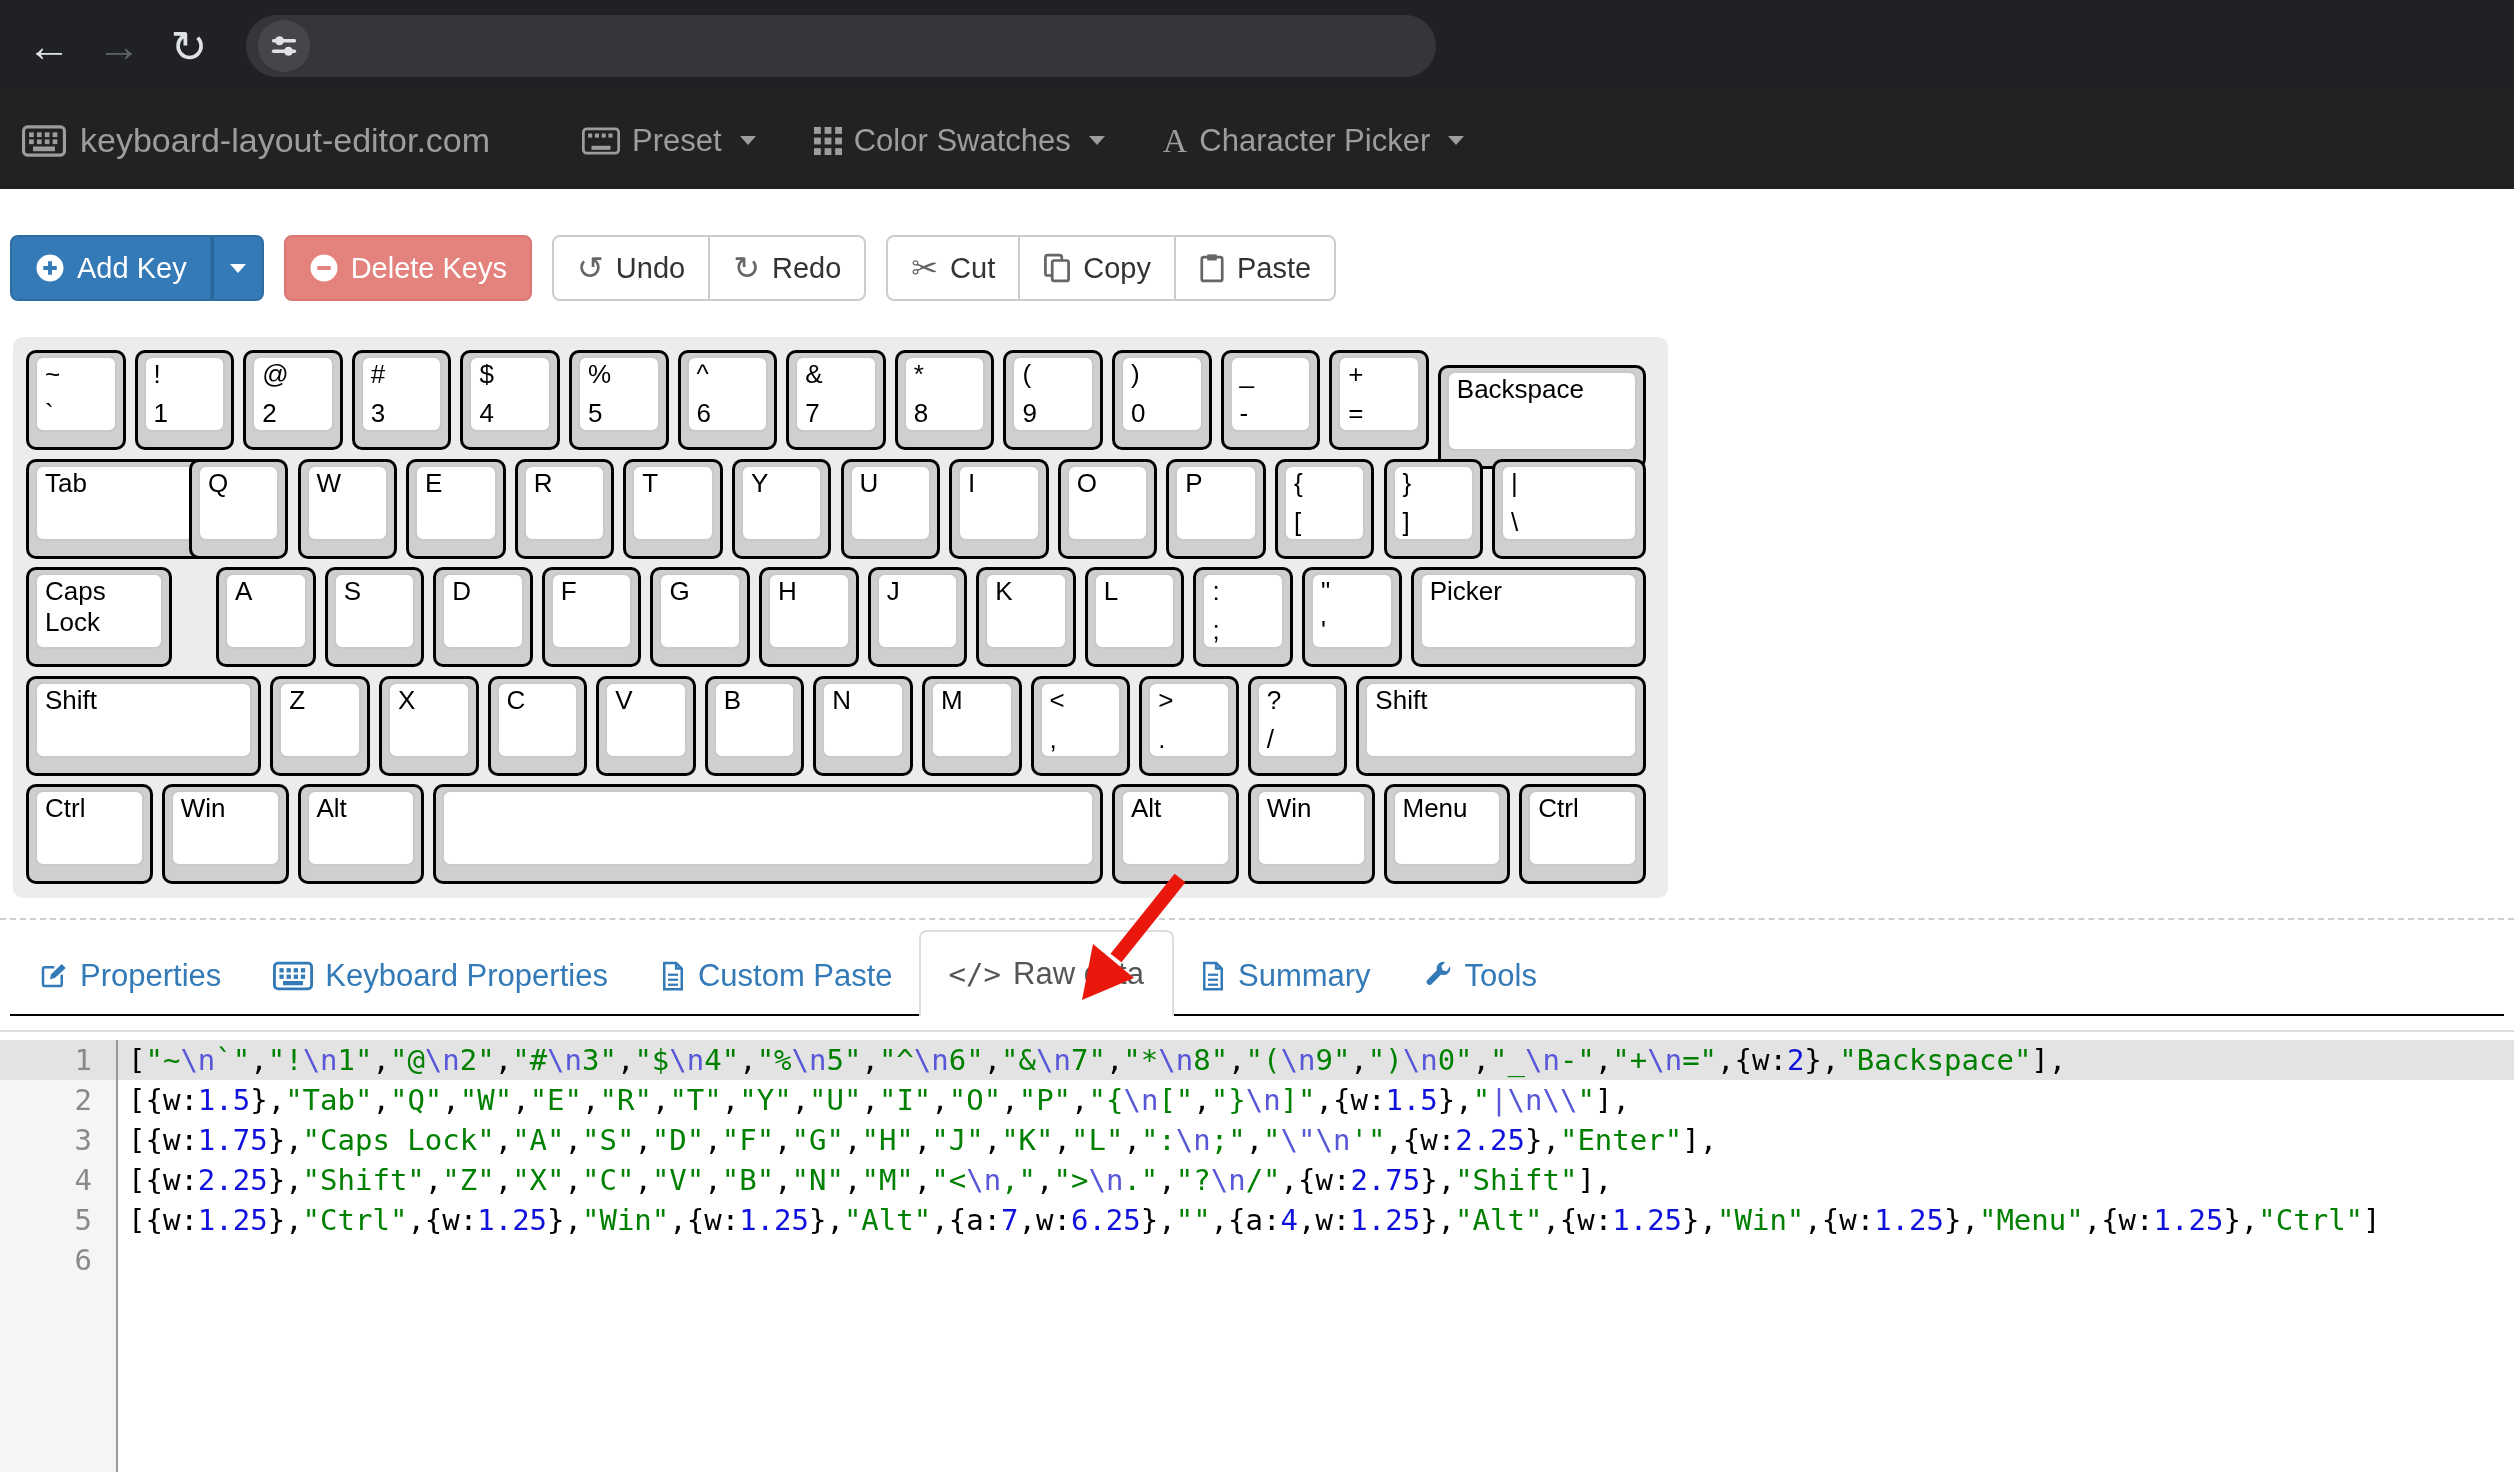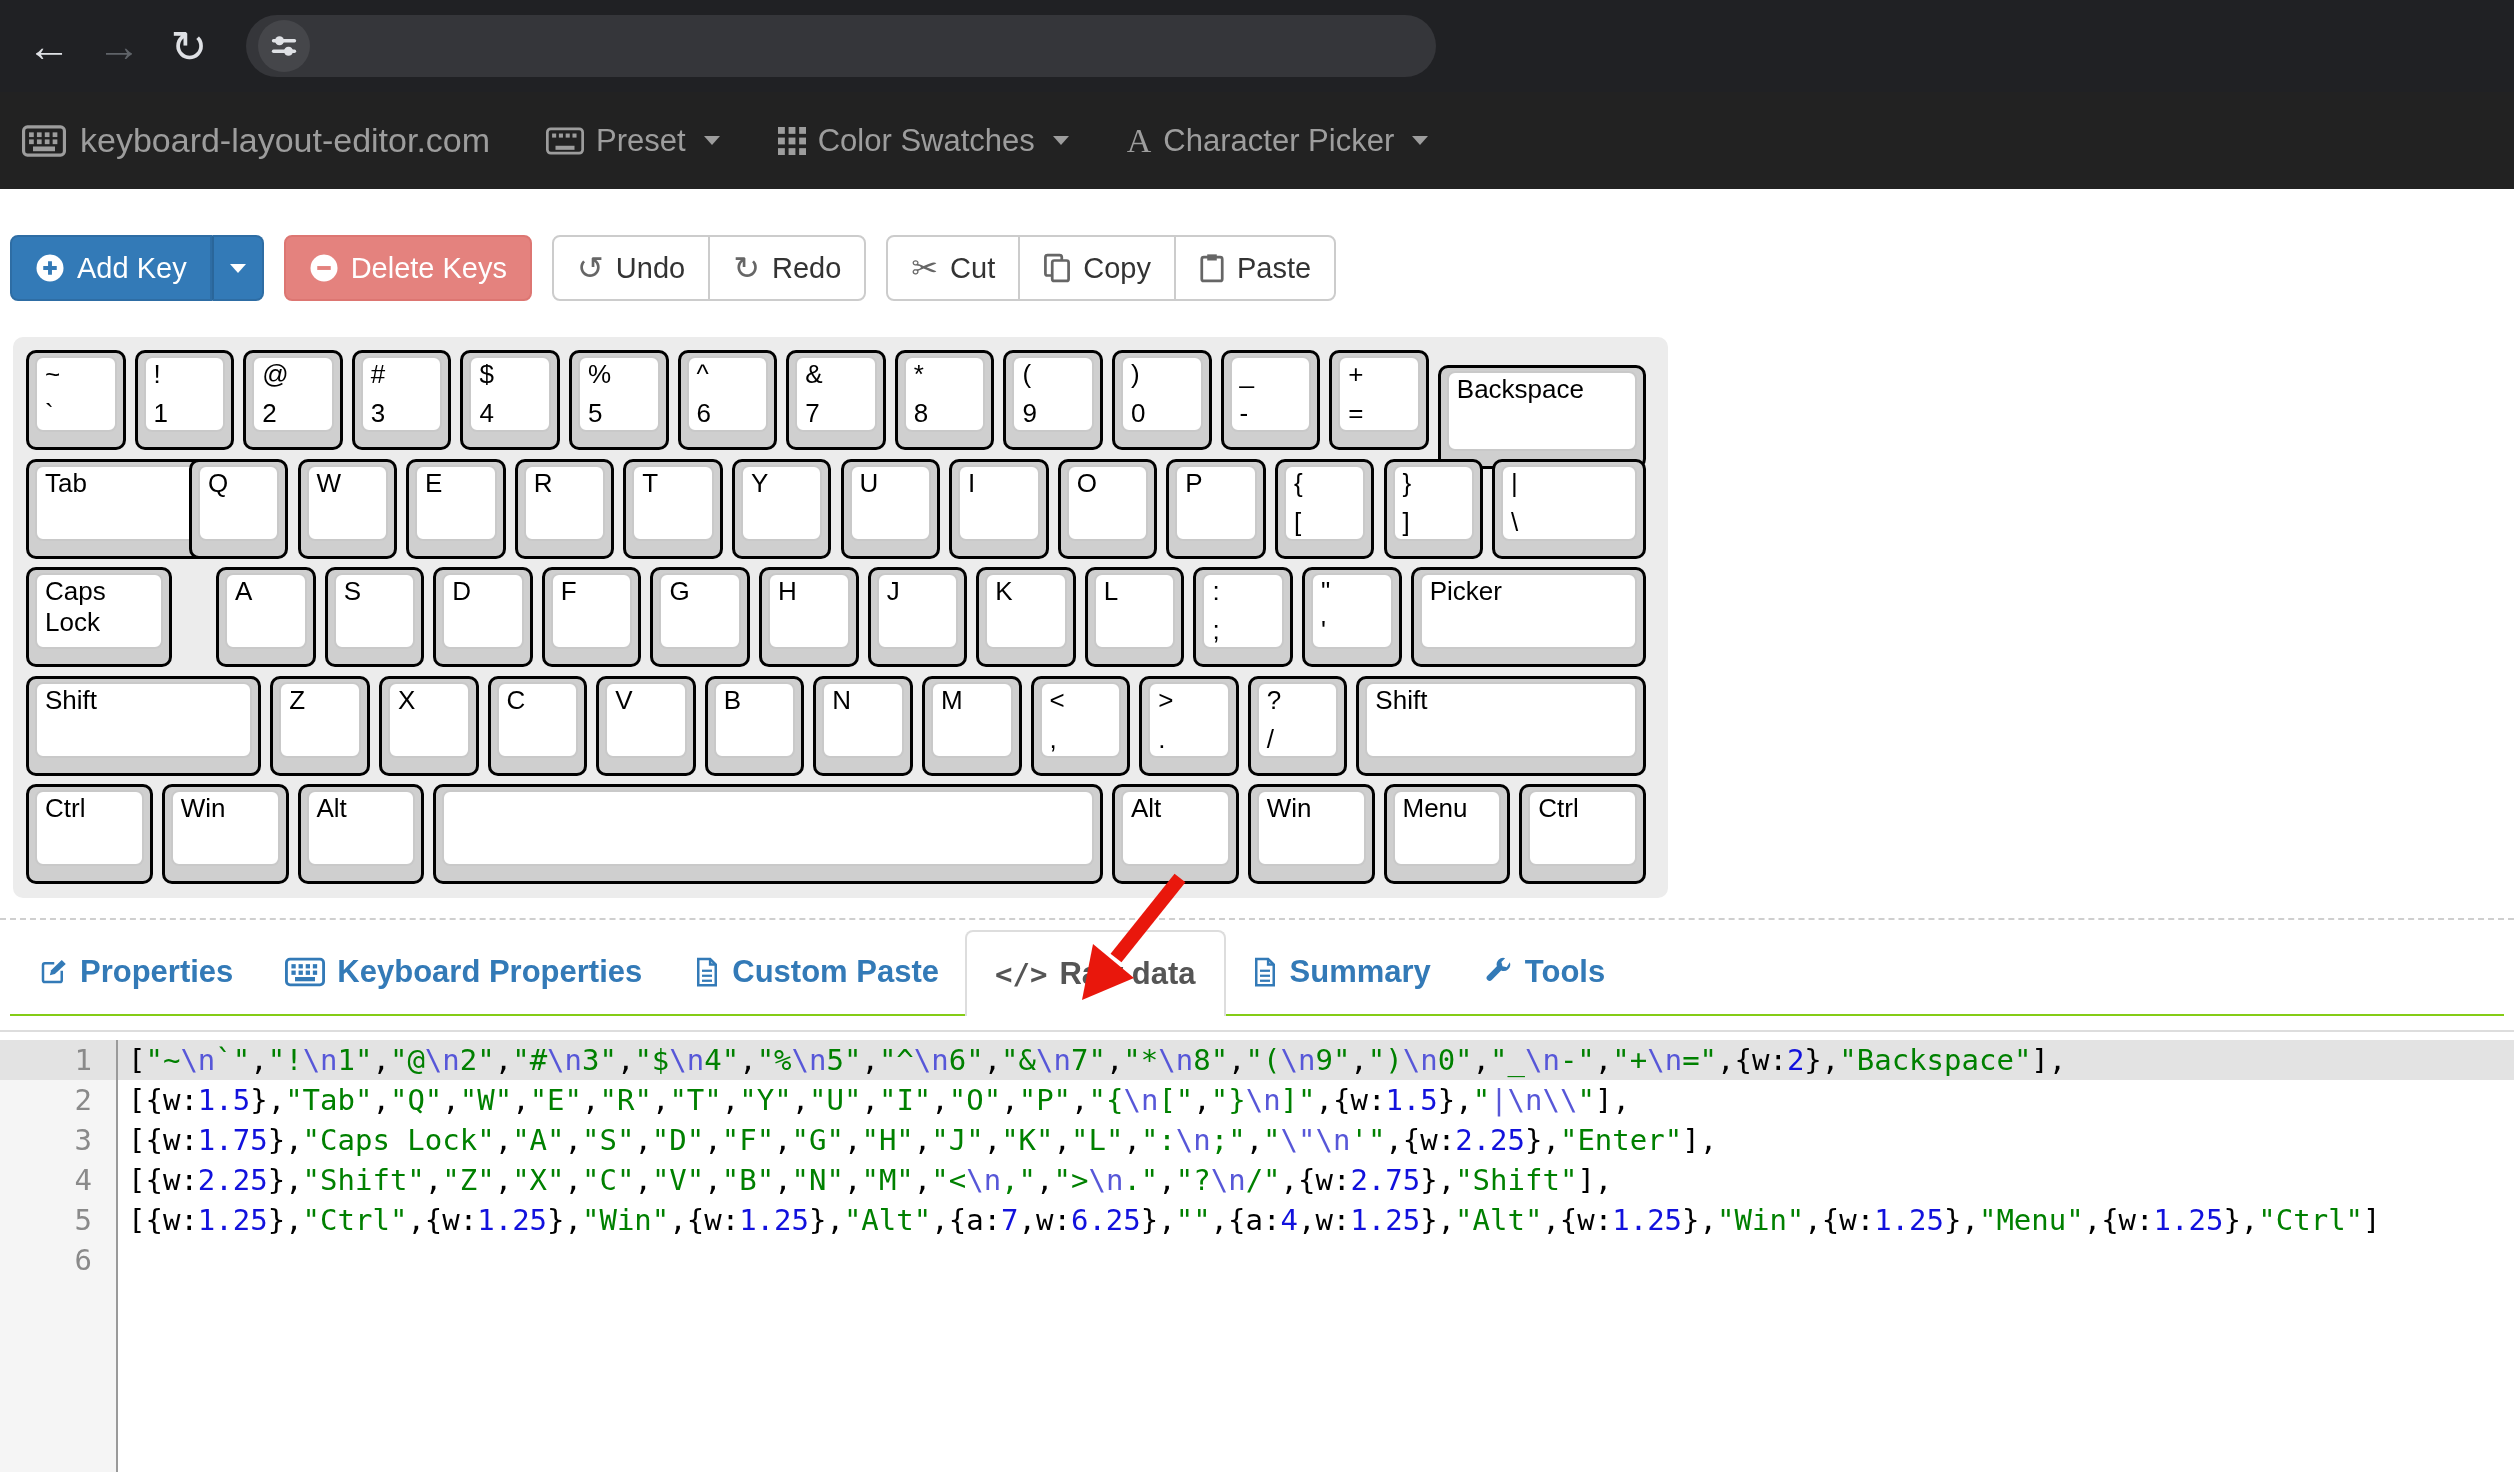--- a/index.html
+++ b/index.html
@@ -14,21 +14,21 @@
   .url-pill { margin-left:22px; height:62px; width:1190px; background:#35363a; border-radius:31px;
               display:flex; align-items:center; padding:0 12px; }
   .tune-wrap { width:52px; height:52px; border-radius:50%; background:#45464a;
                display:flex; align-items:center; justify-content:center; }
   .url-text { color:#e8eaed; font-size:31px; margin-left:22px; letter-spacing:.2px; }
 
   
   .navbar { height:97px; background:#222; display:flex; align-items:center; padding:0 22px; }
   .brand { display:flex; align-items:center; color:#9d9d9d; font-size:34px; gap:14px; cursor:pointer; }
   .nav-item { display:flex; align-items:center; color:#9d9d9d; font-size:31px; gap:12px; cursor:pointer; }
-  .nav-item.m1 { margin-left:56px; } .nav-item.m2 { margin-left:58px; } .nav-item.m3 { margin-left:58px; }
+  .nav-item.m1 { margin-left:92px; } .nav-item.m2 { margin-left:58px; } .nav-item.m3 { margin-left:58px; }
   .caret { width:0; height:0; border-left:8px solid transparent; border-right:8px solid transparent;
            border-top:9px solid #9d9d9d; margin-left:6px; }
   .char-a { font-size:34px; font-family:"Liberation Serif", serif; }
 
   
   .page { padding:0 10px; }
   .toolbar { margin-top:46px; display:flex; align-items:flex-start; }
   .btn { height:66px; display:inline-flex; align-items:center; gap:12px; font-size:29px;
          padding:0 23px; border:2px solid #ccc; background:#fff; color:#333; cursor:pointer;
          font-family:"Liberation Sans", sans-serif; }
@@ -52,22 +52,22 @@
   .key { position:absolute; background:#cfcfcf; border:3px solid #000; border-radius:10px; cursor:pointer; }
   .face { position:absolute; left:6px; right:6px; top:3px; bottom:15px; background:#fff;
           border:2px solid #c9c9c9; border-radius:8px; }
   .tl { position:absolute; top:1px; left:8px; font-size:26px; color:#000; }
   .bl { position:absolute; bottom:1px; left:8px; font-size:26px; color:#000; }
 
   hr.dashed { margin-top:20px; margin-left:-10px; width:2514px; border:none;
               border-top:2px dashed #cfcfcf; }
 
   
-  .tabs { margin-top:10px; display:flex; align-items:center; border-bottom:2px solid #84cc16;
-          list-style:none; padding-left:2px;font-weight:bold; }
+  .tabs { margin-top:10px; display:flex; align-items:flex-end; border-bottom:2px solid #000000;
+          list-style:none; padding-left:2px; }
   .tab { display:flex; align-items:center; gap:12px; font-size:31px; color:#337ab7;
          padding:20px 26px; cursor:pointer; white-space:nowrap; }
   .tab.active { color:#555; background:#fff; border:2px solid #ddd; border-bottom:none;
                 border-radius:8px 8px 0 0; padding:24px 28px; margin-bottom:-2px; }
   .code-glyph { font-size:29px; font-family:"DejaVu Sans Mono", monospace; color:#555; }
 
   
   .editor { margin-top:14px; margin-left:-10px; width:2514px; height:442px; border-top:2px solid #ddd;
             display:flex; flex-direction:column; padding-top:8px; cursor:text; }
   .cm-row { display:flex; height:40px; line-height:40px;

